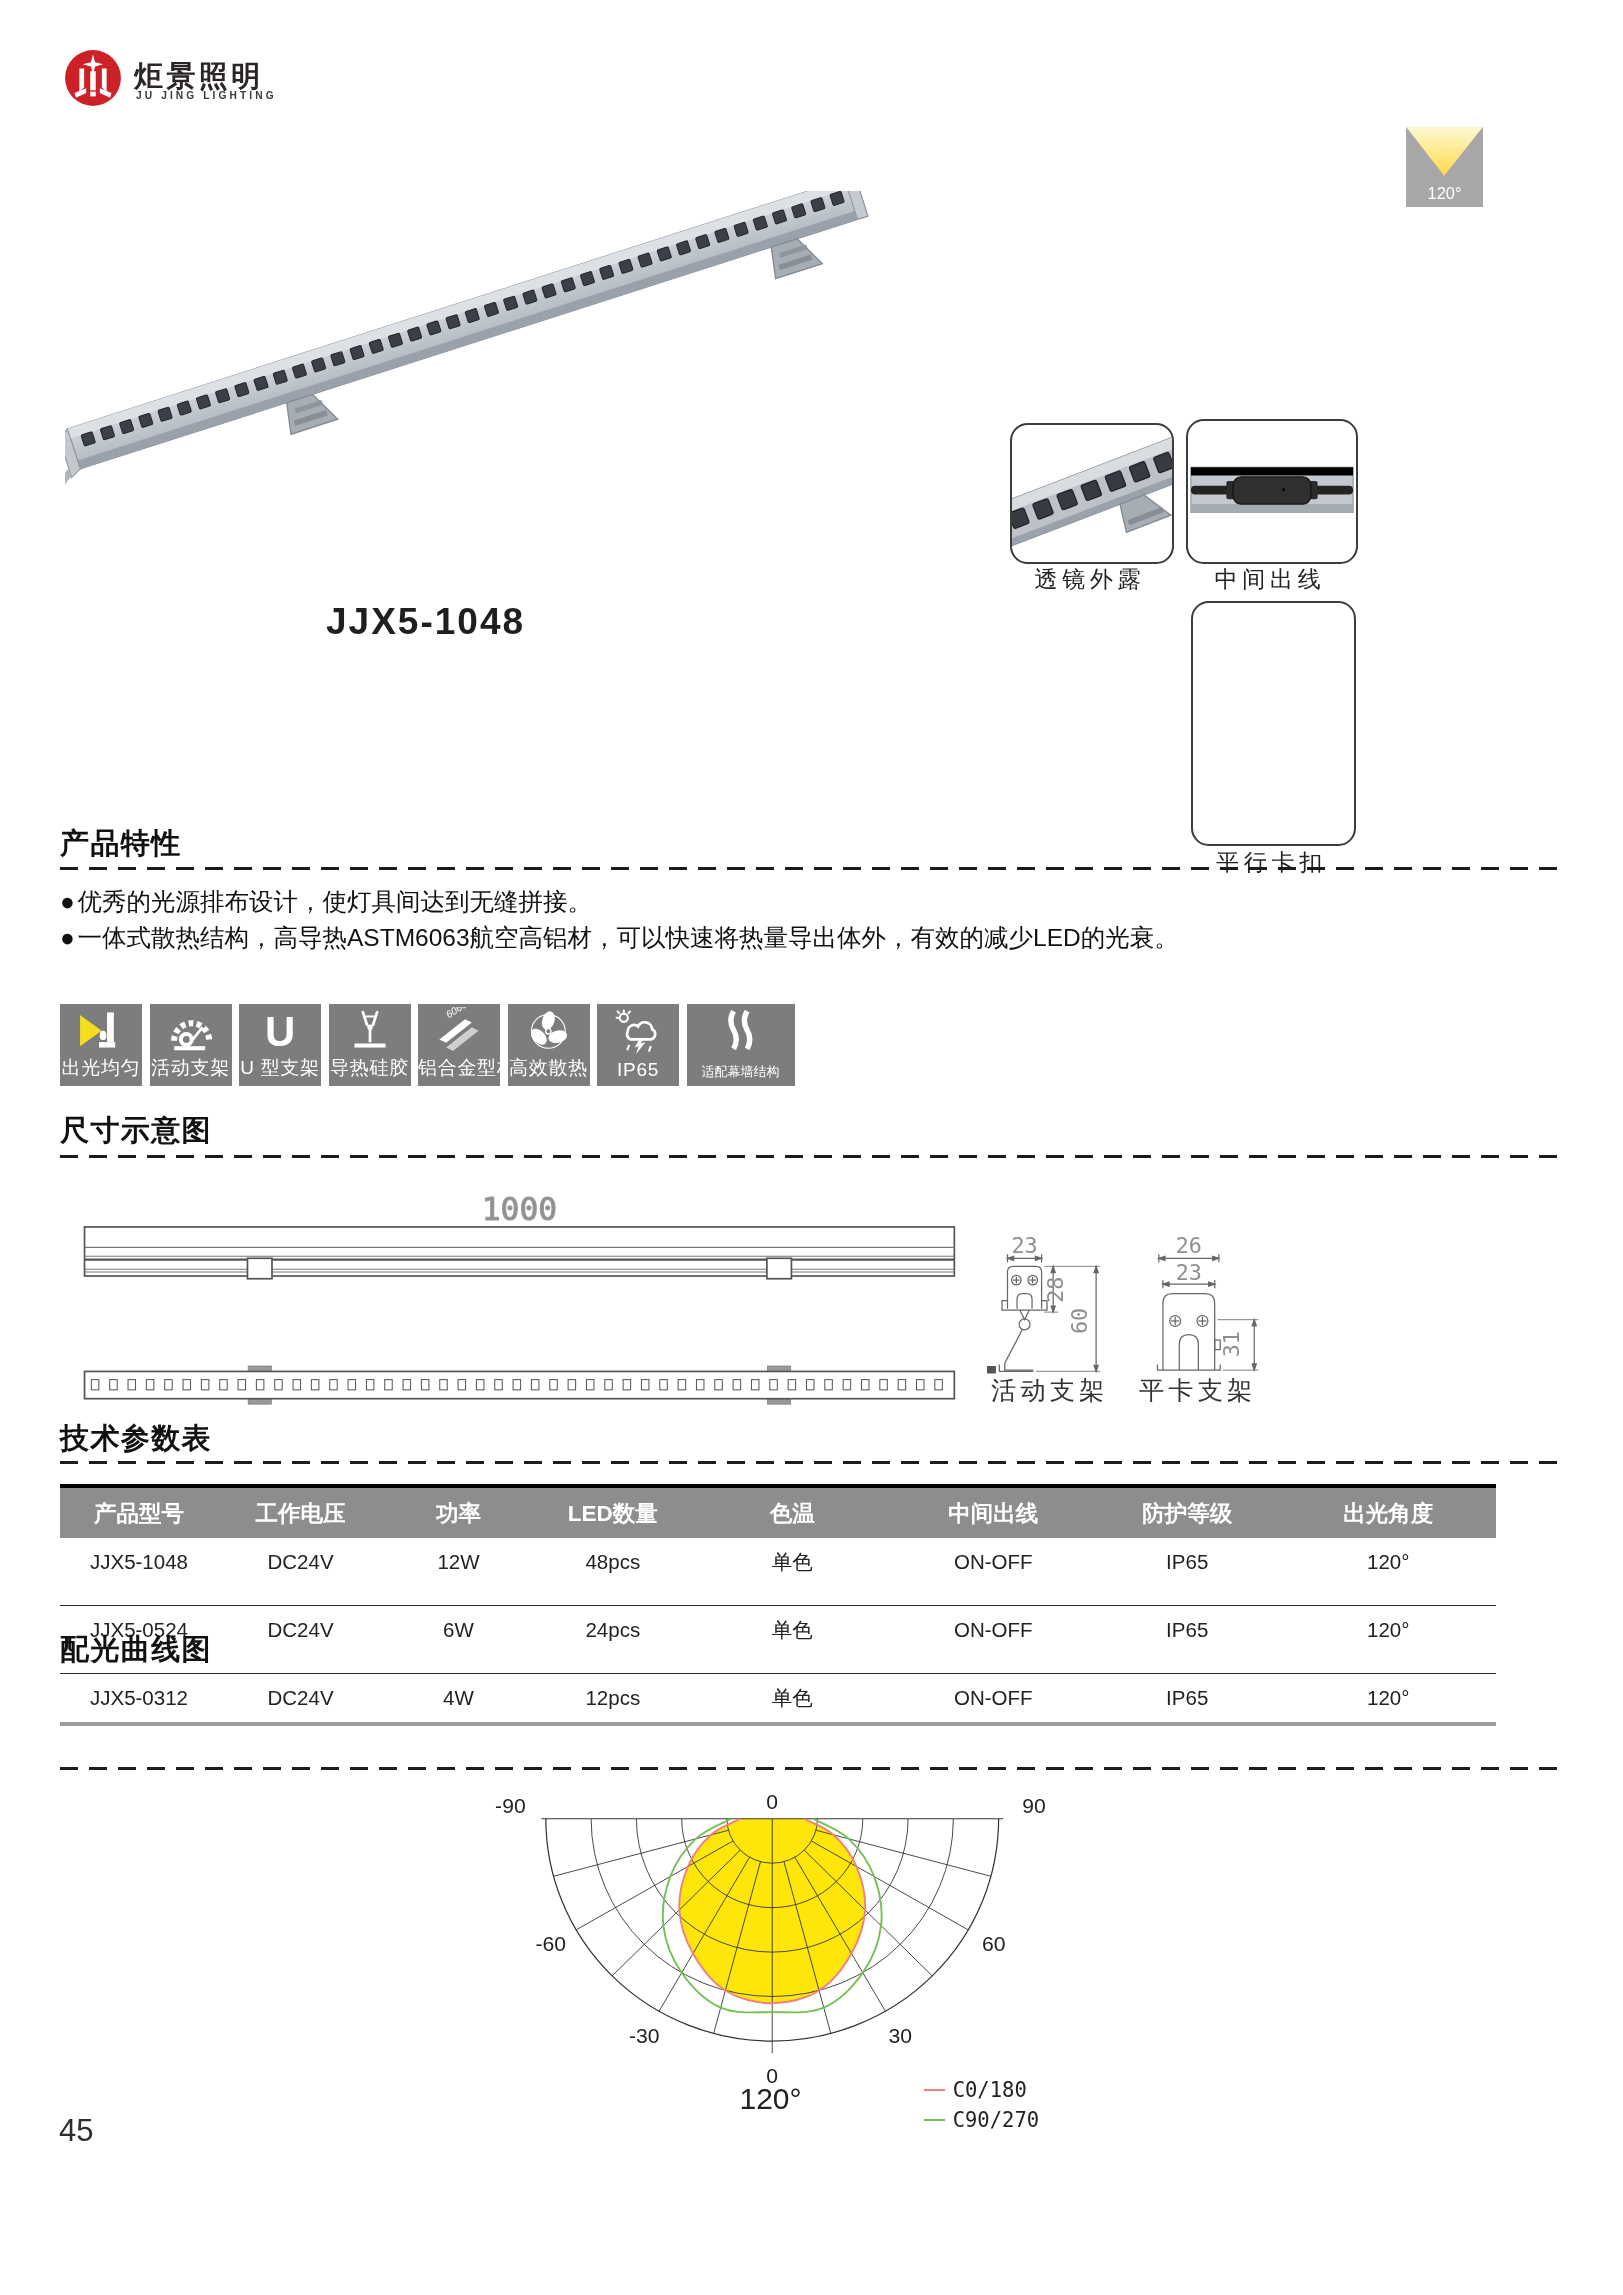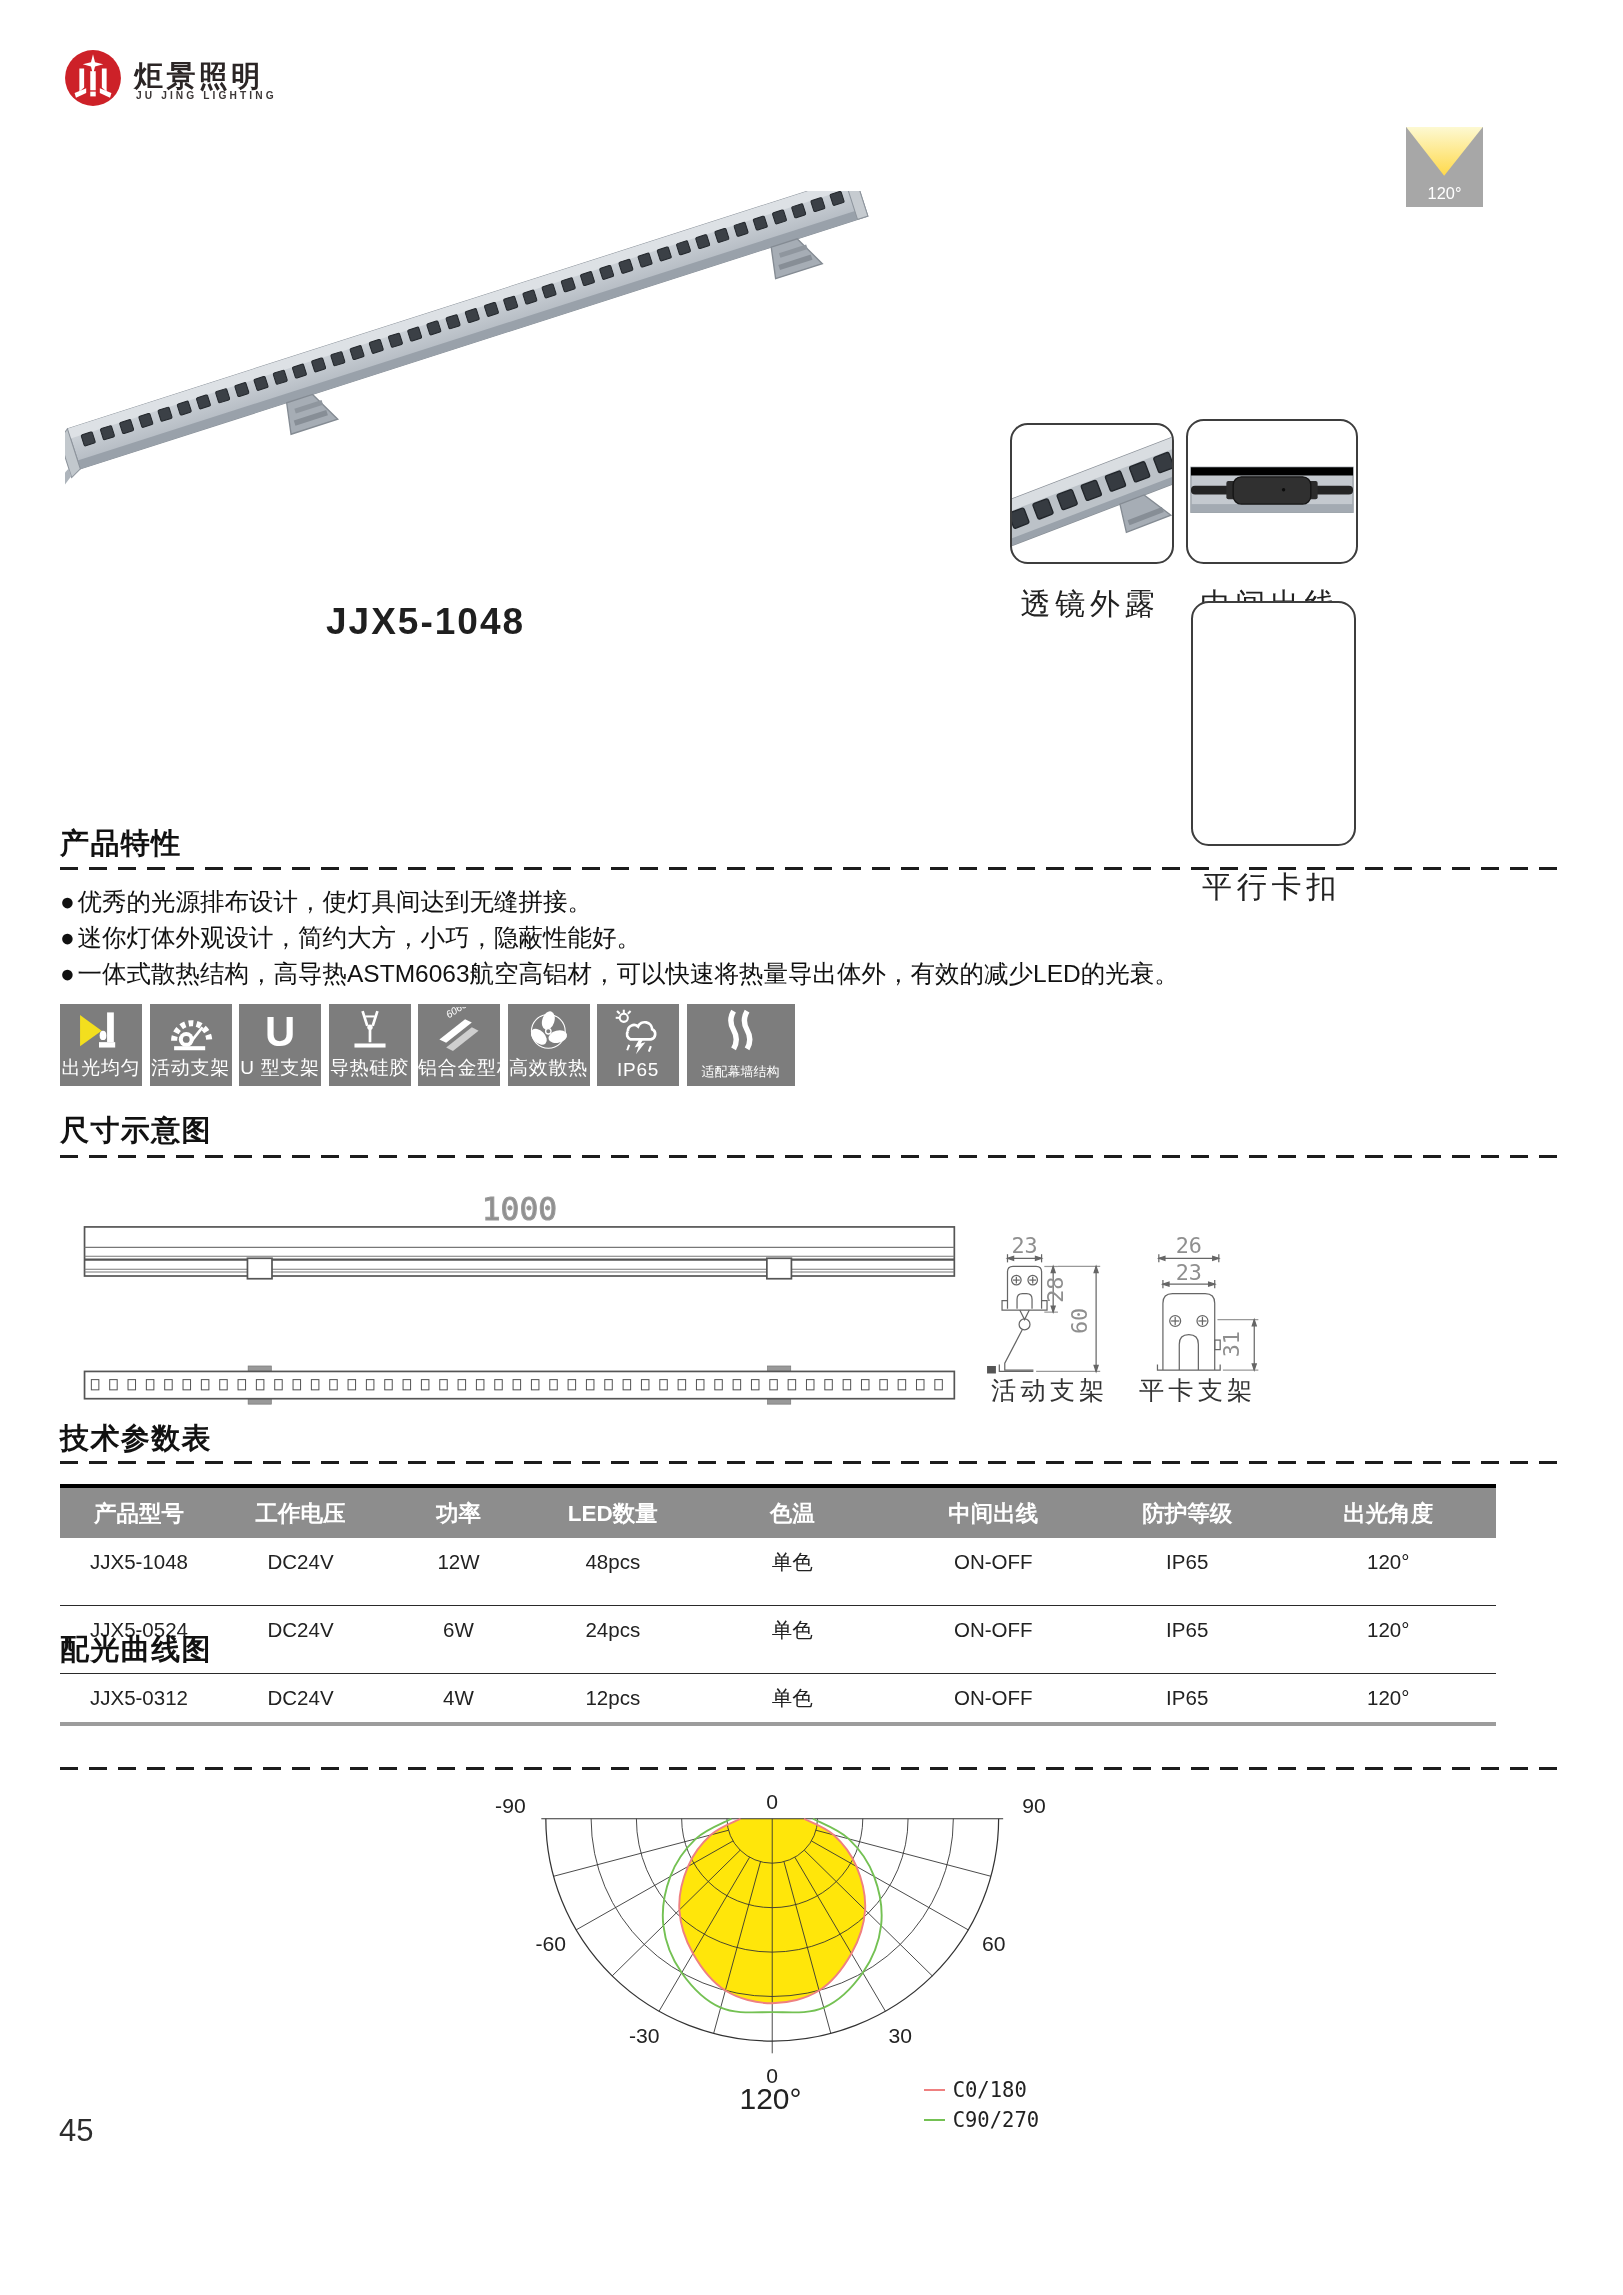--- a/index.html
+++ b/index.html
@@ -10,21 +10,21 @@
   .brand-cn{font-size:29px;font-weight:bold;color:#2b2525;letter-spacing:3.4px;}
   .brand-en{font-size:10.2px;font-weight:bold;color:#3c3737;letter-spacing:3.1px;}
   .beam-badge{width:77px;height:80px;background:#a7a7a7;}
   .beam-badge svg{display:block;}
   .beam-badge .deg{position:absolute;left:0;bottom:4.1px;width:100%;text-align:center;
                    color:#fff;font-size:16.4px;}
   
   .model-title{font-size:37px;font-weight:bold;letter-spacing:2px;color:#1f1f1f;}
   
   .thumb{border:2px solid #3d3d3d;border-radius:17.7px;background:#fff;overflow:hidden;}
-  .thumb-cap{font-size:30px;color:#222;text-align:center;letter-spacing:4.8px;margin-top:20px;}
+  .thumb-cap{font-size:23px;color:#222;text-align:center;letter-spacing:4.8px;}
   
   .sec-title{font-size:29px;font-weight:bold;color:#111;letter-spacing:1.4px;}
   .dashline{height:3.4px;background:repeating-linear-gradient(90deg,#1c1c1c 0 17.7px,transparent 17.7px 29px);}
   
   .bullets{list-style:none;margin:0;padding:0;font-size:24.5px;color:#111;}
   .bullets li{line-height:36px;white-space:nowrap;}
   .bullets .dot{margin-right:2.7px;}
   
   .tiles{display:flex;gap:7.5px;}
   .tile{width:82px;height:82px;background:#7d7d7d;position:relative;flex:0 0 auto;}
@@ -192,21 +192,20 @@
   <div class="abs thumb-cap" style="left:1186px;top:564px;width:168px">中间出线</div>
 
   <div class="abs thumb" style="left:1191px;top:601px;width:161px;height:241px"></div>
   <div class="abs thumb-cap" style="left:1191px;top:847px;width:161px">平行卡扣</div>
 
   <div class="abs sec-title" style="left:60px;top:824px">产品特性</div>
   <div class="abs dashline" style="left:60px;top:867px;width:1501px"></div>
 
   <ul class="abs bullets" style="left:60px;top:884px">
       <li><span class="dot">●</span><span>优秀的光源排布设计，使灯具间达到无缝拼接。</span></li>
-      <li><span class="dot">●</span><span>迷你灯体外观设计，简约大方，小巧，隐蔽性能好。</span></li>
       <li><span class="dot">●</span><span>一体式散热结构，高导热ASTM6063航空高铝材，可以快速将热量导出体外，有效的减少LED的光衰。</span></li>
     </ul>
 
   <div class="abs tiles" style="left:60px;top:1004px">
       <div class="tile">
         <svg width="50" height="50" viewBox="0 0 74 74">
           <polygon points="6,12 6,58 38,35" fill="#f3df1e"></polygon>
           <rect x="46" y="8" width="10" height="44" fill="#fff"></rect>
           <polygon points="34,52 58,52 58,60 34,60" fill="#fff"></polygon>
           <ellipse cx="40" cy="42" rx="5" ry="7" fill="#fff"></ellipse>

